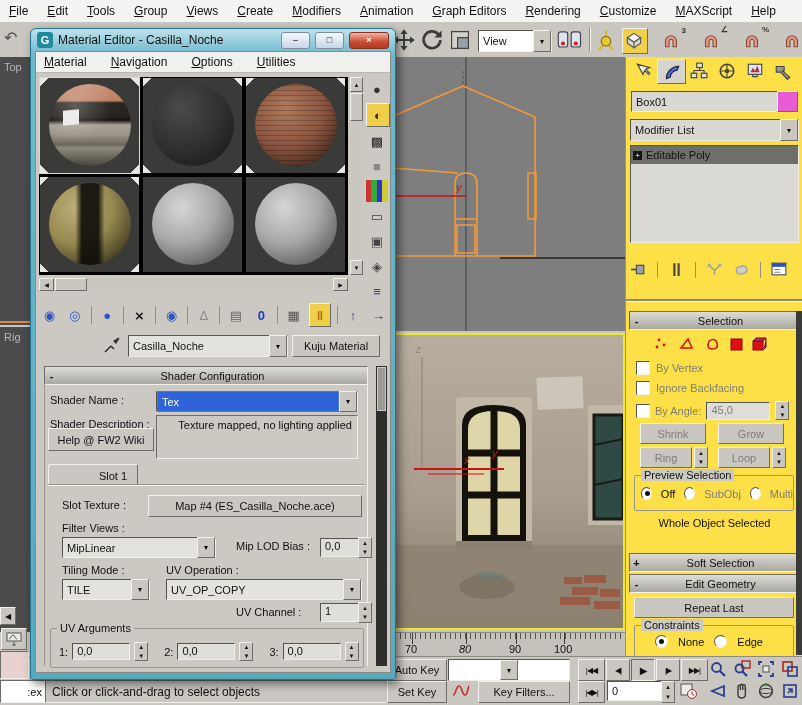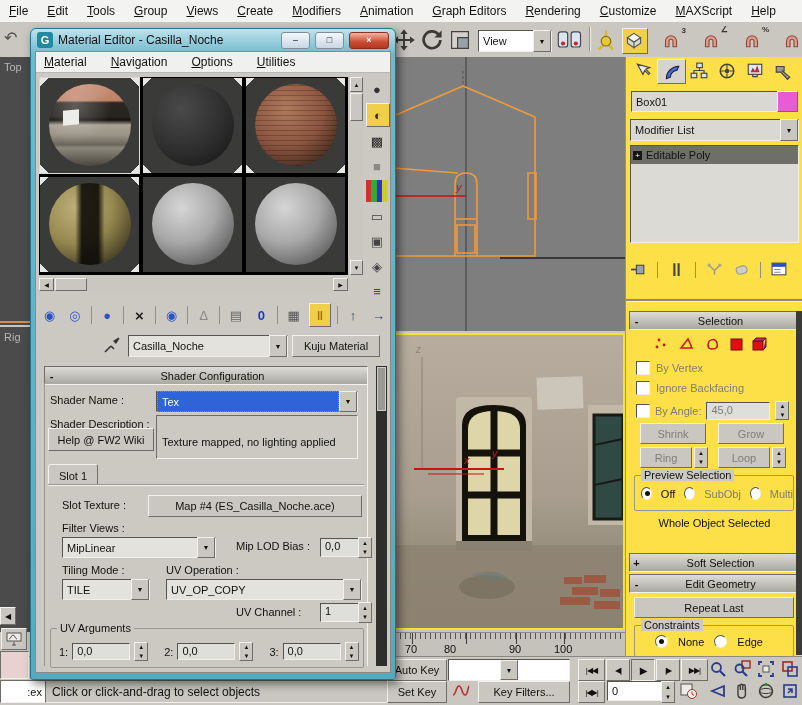--- a/index.html
+++ b/index.html
@@ -249,21 +249,21 @@
       <line x1="396" y1="139" x2="452" y2="139" stroke="#cc1111" stroke-width="1"></line>
       <text x="432" y="129" fill="#cc1111" font-size="11" font-style="italic">x</text>
       <text x="460" y="122" fill="#cc1111" font-size="11" font-style="italic">y</text>
     </svg>
   </div>
 
   <div id="ruler" class="abs">
     <div class="tick" style="left:382px;"></div>
       <span class="tnum" style="left:375px;">70</span>
     <div class="tick" style="left:436px;"></div>
-      <span class="tnum" style="left:414px;">80</span>
+      <span class="tnum" style="left:429px;font-style:italic;">80</span>
     <div class="tick" style="left:486px;"></div>
       <span class="tnum" style="left:479px;">90</span>
     <div class="tick" style="left:534px;"></div>
       <span class="tnum" style="left:524px;">100</span>
   </div>
 
   <div id="cpanel" class="abs">
 
     <div class="tab ctr" style="left:3px;">
       <svg viewBox="0 0 16 16" width="18" height="18">
@@ -636,24 +636,24 @@
         <span class="rt">Shader Configuration</span>
       </div>
       <div class="abs" style="left:8px;top:331px;width:322px;height:283px;border-left:1px solid #97968f;border-right:1px solid #f2f1ec;"></div>
 
       <span class="abs lbl" style="left:14px;top:342px;">Shader Name :</span>
       <div class="abs fld combo" style="left:120px;top:339px;width:200px;height:19px;">
         <span class="cval" style="background:#2e64d8;color:#fff;border:1px dotted #c87830;">Tex</span>
         <span class="carr b">▼</span>
       </div>
       <span class="abs lbl" style="left:14px;top:366px;">Shader Description :</span>
-      <div class="abs s" style="left:120px;top:363px;width:202px;height:44px;background:#ccc9c2;padding:20px 5px;box-sizing:border-box;">Texture mapped, no lighting applied</div>
+      <div class="abs s" style="left:120px;top:363px;width:202px;height:44px;background:#ccc9c2;padding:3px 5px;box-sizing:border-box;text-align:right;">Texture mapped, no lighting applied</div>
       <div class="abs b btn" style="left:12px;top:376px;width:104px;height:21px;">Help @ FW2 Wiki</div>
 
-      <div class="abs b btn" style="left:12px;top:412px;width:48px;height:21px;border-bottom:none;border-radius:3px 3px 0 0;">Slot 1</div>
+      <div class="abs b btn" style="left:12px;top:412px;width:48px;height:21px;border-bottom:none;border-radius:3px 3px 0 0;padding-left:40px;">Slot 1</div>
       <div class="abs" style="left:12px;top:432px;width:316px;height:1px;background:#f2f1ec;border-top:1px solid #97968f;"></div>
 
       <span class="abs lbl" style="left:26px;top:447px;">Slot Texture :</span>
       <div class="abs b btn" style="left:112px;top:443px;width:212px;height:20px;">Map #4 (ES_Casilla_Noche.ace)</div>
 
       <span class="abs lbl" style="left:26px;top:470px;">Filter Views :</span>
       <div class="abs fld combo" style="left:26px;top:485px;width:152px;height:19px;background:#e4e2dc;">
         <span class="cval">MipLinear</span>
         <span class="carr b">▼</span>
       </div>

